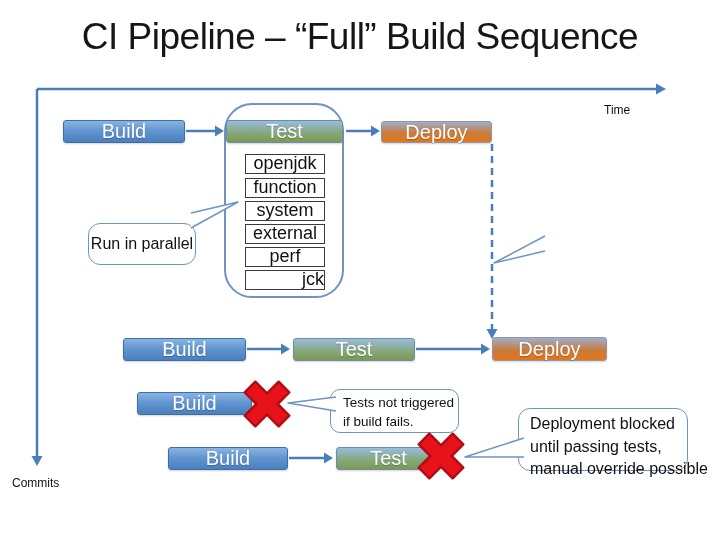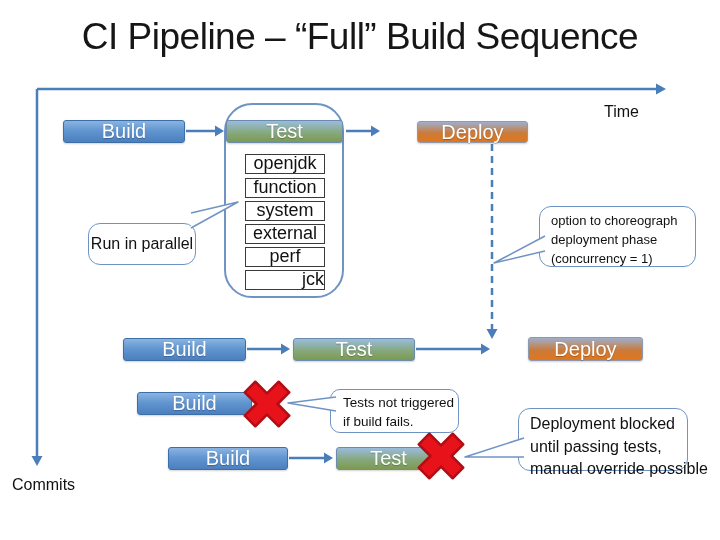--- a/index.html
+++ b/index.html
@@ -11,40 +11,39 @@
   .abs { position:absolute; }
   svg.layer { position:absolute; left:0; top:0; width:720px; height:540px; pointer-events:none; }
   #layer-under { z-index:1; }
   .html-layer { position:absolute; left:0; top:0; width:720px; height:384px; z-index:2; }
   #layer-over { z-index:3; }
 
   .title {
     left:0; top:16px; width:720px; text-align:center;
     font-size:37px; color:#161616; letter-spacing:-0.5px; white-space:nowrap;
   }
-  .axis-label { font-size:16px; color:#111; }
+  .axis-label { font-size:12px; color:#111; }
 
   .box {
     border-radius:3px; color:#fff; font-size:20px; text-align:center;
     text-shadow:0 1px 1px rgba(0,0,0,0.25); box-sizing:border-box;
     display:flex; align-items:center; justify-content:center;
     box-shadow:0 1px 2px rgba(0,0,0,0.18);
   }
   .box-build {
     background:linear-gradient(180deg,#8ab4e2 0%,#6296d1 45%,#4b7fbe 100%);
     border:1px solid #3e6ea8;
   }
   .box-test {
     background:linear-gradient(180deg,#9abcdd 0%,#86a87e 55%,#7c9a50 100%);
     border:1px solid #6b8cae;
   }
   .box-deploy {
     background:linear-gradient(180deg,#9faecb 0%,#c97b3c 55%,#e2761b 100%);
     border:1px solid #8e99ad;
-    margin-left:36px;
   }
 
   .test-container {
     left:224px; top:103px; width:120px; height:195px;
     background:#fff; border:2px solid #6f94c4; border-radius:28px;
     box-sizing:border-box;
   }
   .suite-item {
     left:245px; width:80px; height:20px; background:#fff;
     border:1.5px solid #3a3a3a; box-sizing:border-box;
@@ -122,25 +121,20 @@
 
     <div class="abs box box-build" style="left:137px; top:392px; width:115px; height:23px;">Build</div>
 
     <div class="abs box box-build" style="left:168px; top:447px; width:120px; height:23px;">Build</div>
     <div class="abs box box-test" style="left:336px; top:447px; width:105px; height:23px;">Test</div>
 
     <div class="abs callout" style="left:88px; top:223px; width:108px; height:42px; border-radius:12px; display:flex; align-items:center; justify-content:center; font-size:16px;">
       <div class="line">Run in parallel</div>
     </div>
 
-    <div class="abs callout" style="left:539px; top:206px; width:157px; height:61px; border-radius:12px; padding:5px 11px; font-size:13px; line-height:1.45;">
-      <div class="line">option to choreograph</div>
-      <div class="line">deployment phase</div>
-      <div class="line">(concurrency = 1)</div>
-    </div>
 
     <div class="abs callout" style="left:330px; top:389px; width:129px; height:44px; border-radius:10px; padding:4px 12px; font-size:13.5px; line-height:1.4;">
       <div class="line">Tests not triggered</div>
       <div class="line">if build fails.</div>
     </div>
 
     <div class="abs callout" style="left:518px; top:408px; width:170px; height:63px; border-radius:12px; padding:4px 11px; font-size:16px; line-height:1.42;">
       <div class="line">Deployment blocked</div>
       <div class="line">until passing tests,</div>
       <div class="line">manual override possible</div>

